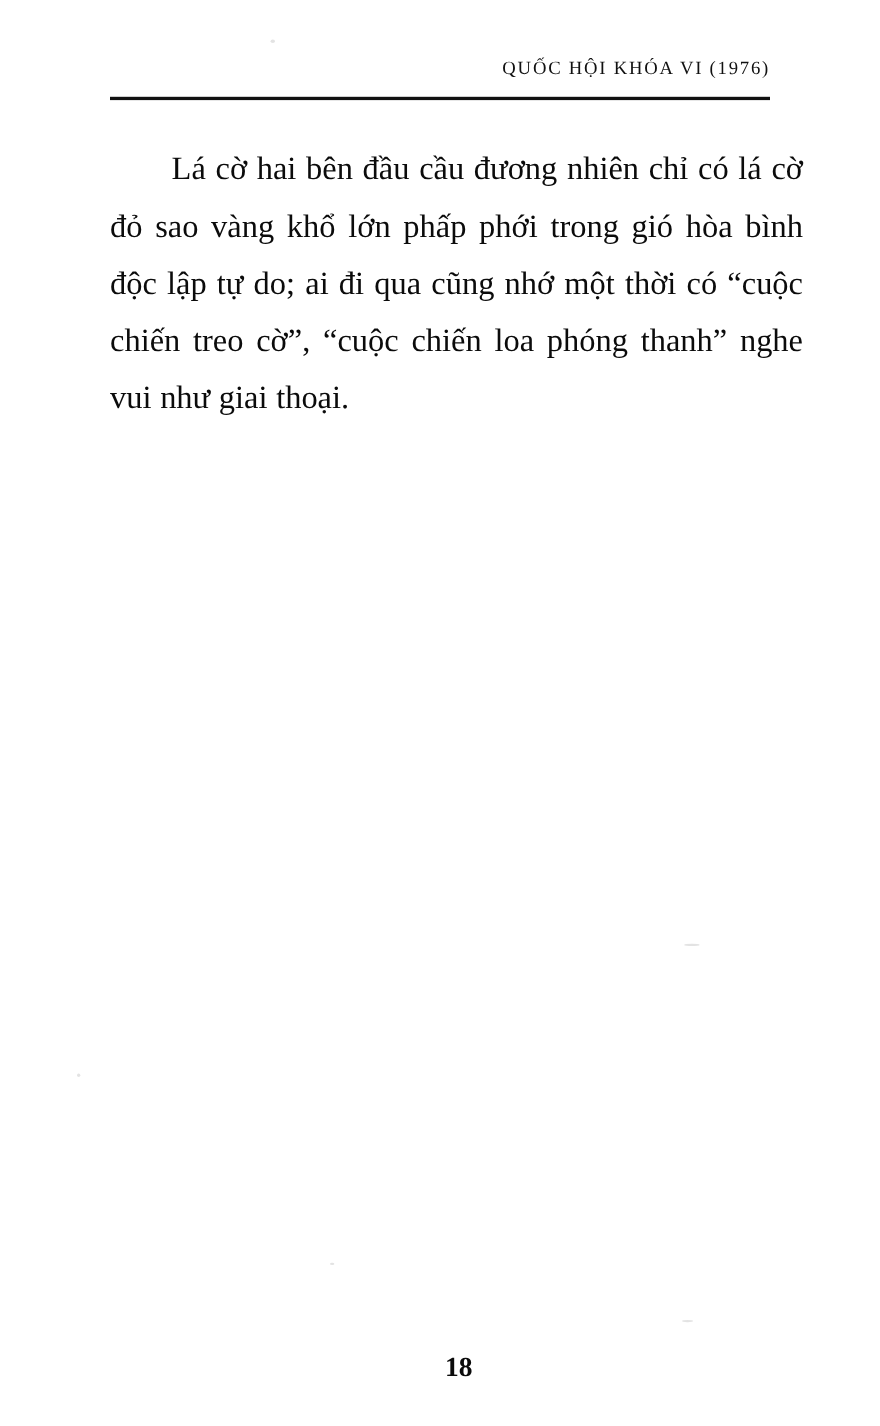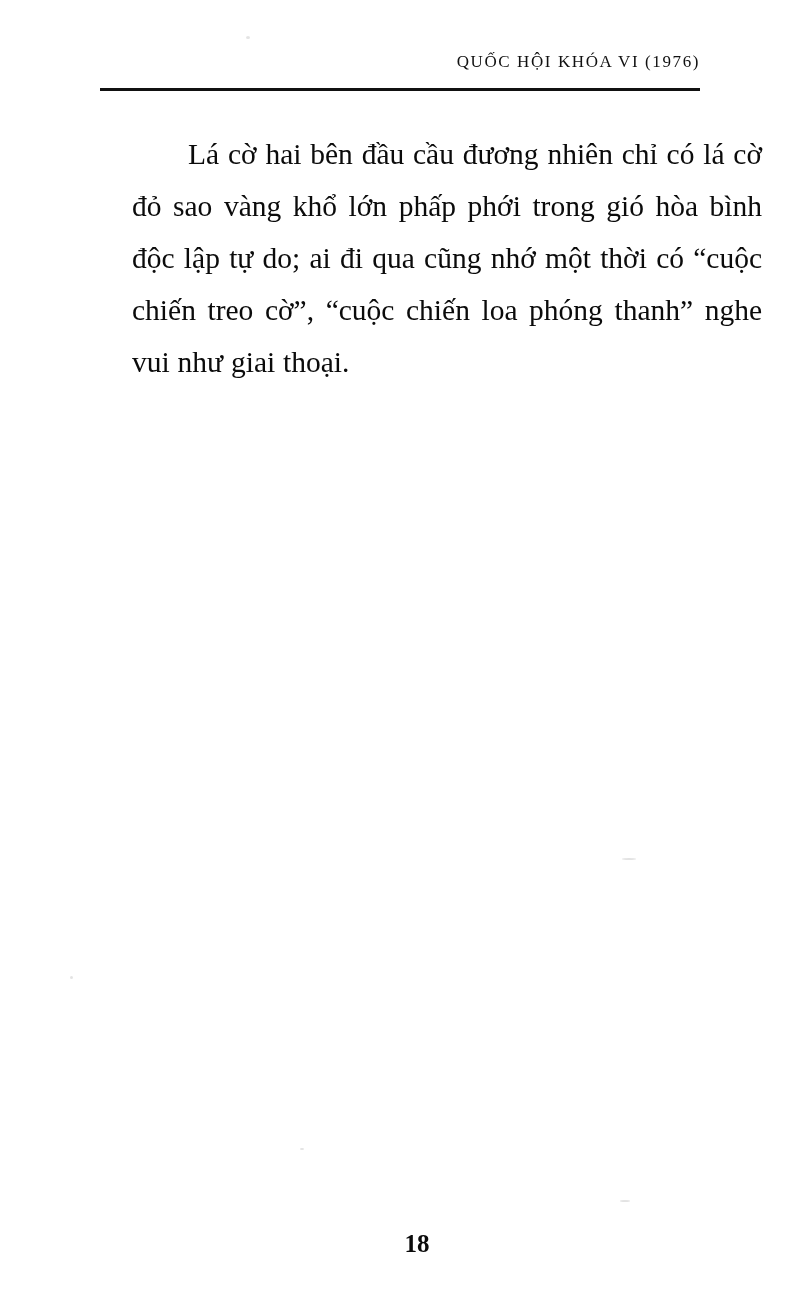--- a/index.html
+++ b/index.html
@@ -42,21 +42,20 @@
     background: #111111;
     width: 100%;
   }
 
   
   .body-block {
     position: absolute;
     top: 128px;
     left: 100px;
     width: 630px;
-    margin-left: 32px;
   }
   .para {
     margin: 0;
     font-size: 29.5px;
     line-height: 52px;
     text-align: justify;
     text-justify: inter-word;
     text-indent: 56px;
     color: #0b0b0b;
     hyphens: none;

